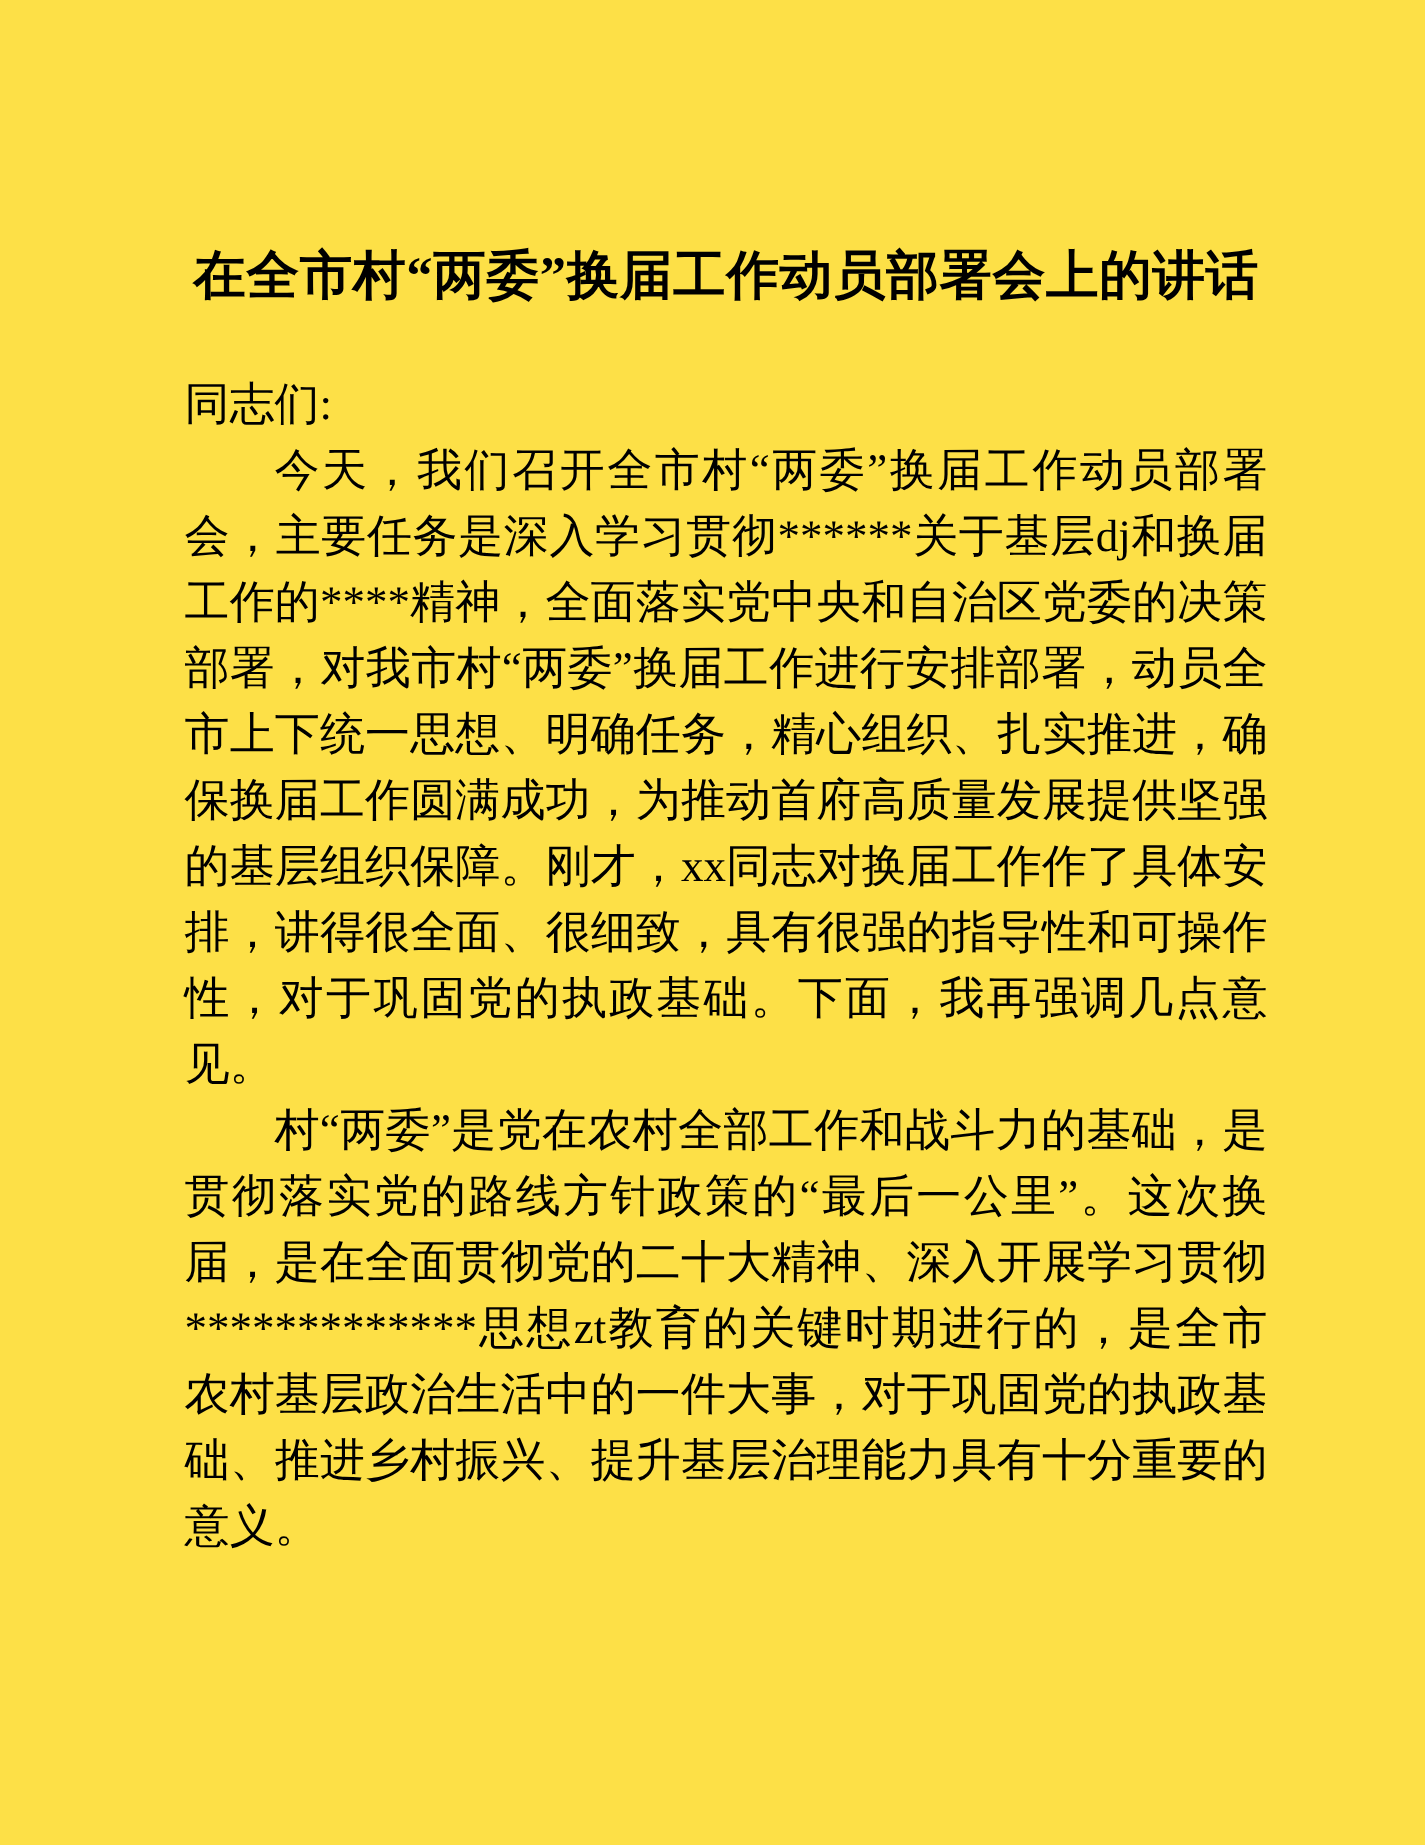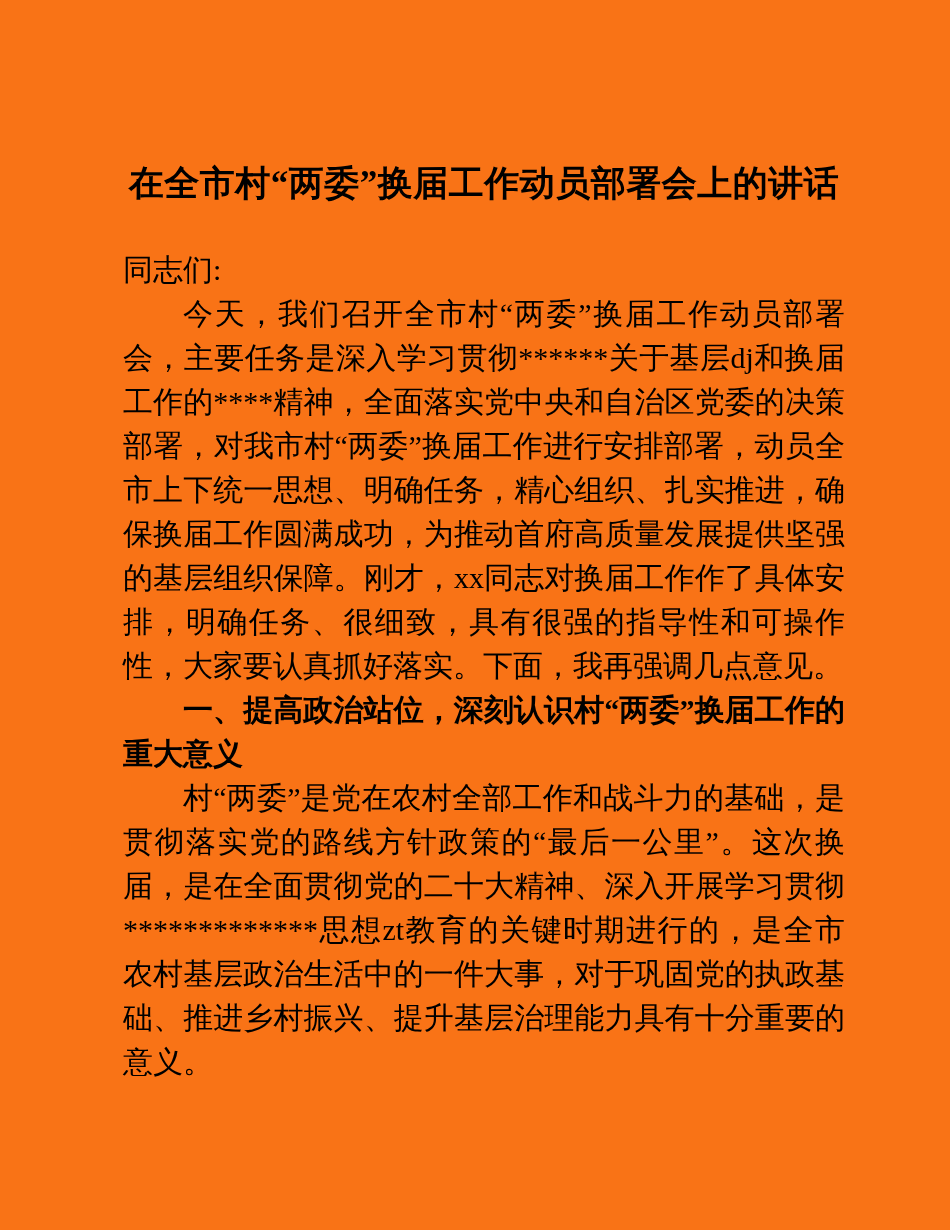--- a/index.html
+++ b/index.html
@@ -2,21 +2,21 @@
 <html><head>
 <meta charset="utf-8">
 <style>
   * { box-sizing: border-box; }
   html, body { margin: 0; padding: 0; background: #ffffff; }
 
   .page {
     position: relative;
     width: 950px;
     height: 1230px;
-    background: #f97316;
+    background: #fde047;
     overflow: hidden;
     font-family: "Liberation Serif", "DejaVu Serif", serif;
     color: #000000;
   }
 
   .doc-content {
     position: absolute;
     top: 155px;
     left: 123px;
     width: 722px;
@@ -48,21 +48,20 @@
 <body>
 
 <div class="page">
   <div class="doc-content">
 
     <div class="doc-title">在全市村“两委”换届工作动员部署会上的讲话</div>
 
     <div class="doc-body">
       <p>同志们:</p>
 
-      <p class="indent">今天，我们召开全市村“两委”换届工作动员部署会，主要任务是深入学习贯彻******关于基层dj和换届工作的****精神，全面落实党中央和自治区党委的决策部署，对我市村“两委”换届工作进行安排部署，动员全市上下统一思想、明确任务，精心组织、扎实推进，确保换届工作圆满成功，为推动首府高质量发展提供坚强的基层组织保障。刚才，xx同志对换届工作作了具体安排，明确任务、很细致，具有很强的指导性和可操作性，大家要认真抓好落实。下面，我再强调几点意见。</p>
+      <p class="indent">今天，我们召开全市村“两委”换届工作动员部署会，主要任务是深入学习贯彻******关于基层dj和换届工作的****精神，全面落实党中央和自治区党委的决策部署，对我市村“两委”换届工作进行安排部署，动员全市上下统一思想、明确任务，精心组织、扎实推进，确保换届工作圆满成功，为推动首府高质量发展提供坚强的基层组织保障。刚才，xx同志对换届工作作了具体安排，讲得很全面、很细致，具有很强的指导性和可操作性，对于巩固党的执政基础。下面，我再强调几点意见。</p>
 
-      <p class="indent heading">一、提高政治站位，深刻认识村“两委”换届工作的重大意义</p>
 
       <p class="indent">村“两委”是党在农村全部工作和战斗力的基础，是贯彻落实党的路线方针政策的“最后一公里”。这次换届，是在全面贯彻党的二十大精神、深入开展学习贯彻*************思想zt教育的关键时期进行的，是全市农村基层政治生活中的一件大事，对于巩固党的执政基础、推进乡村振兴、提升基层治理能力具有十分重要的意义。</p>
     </div>
 
   </div>
 </div>
 
 </body></html>

